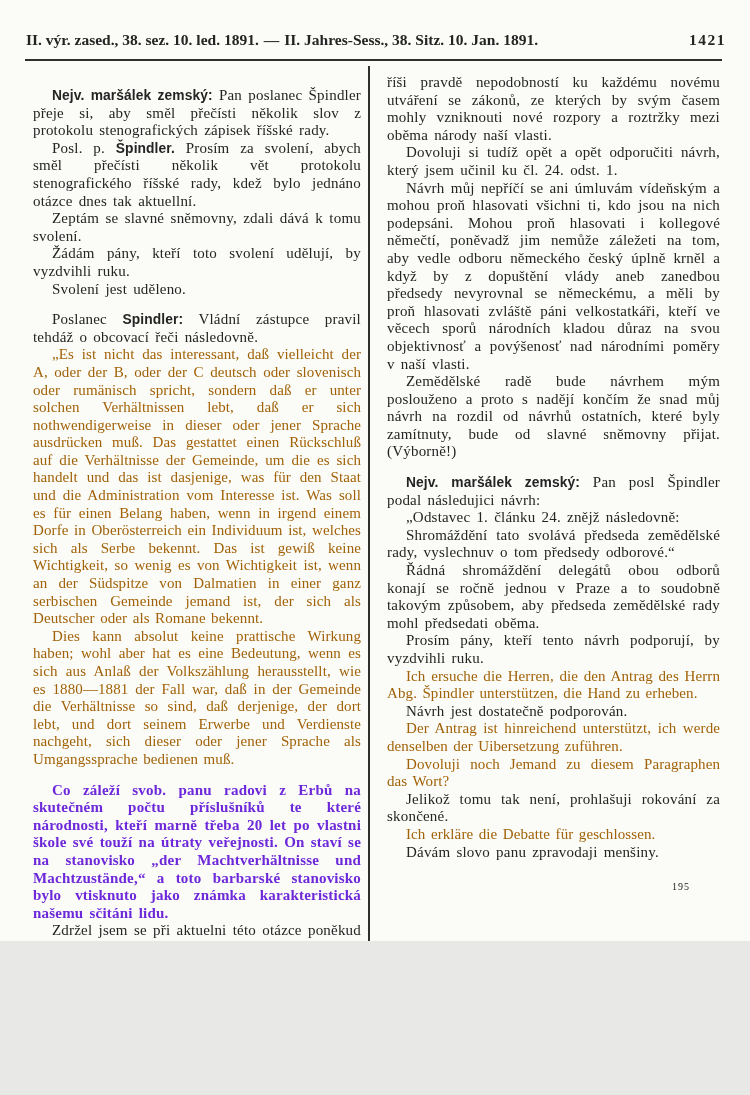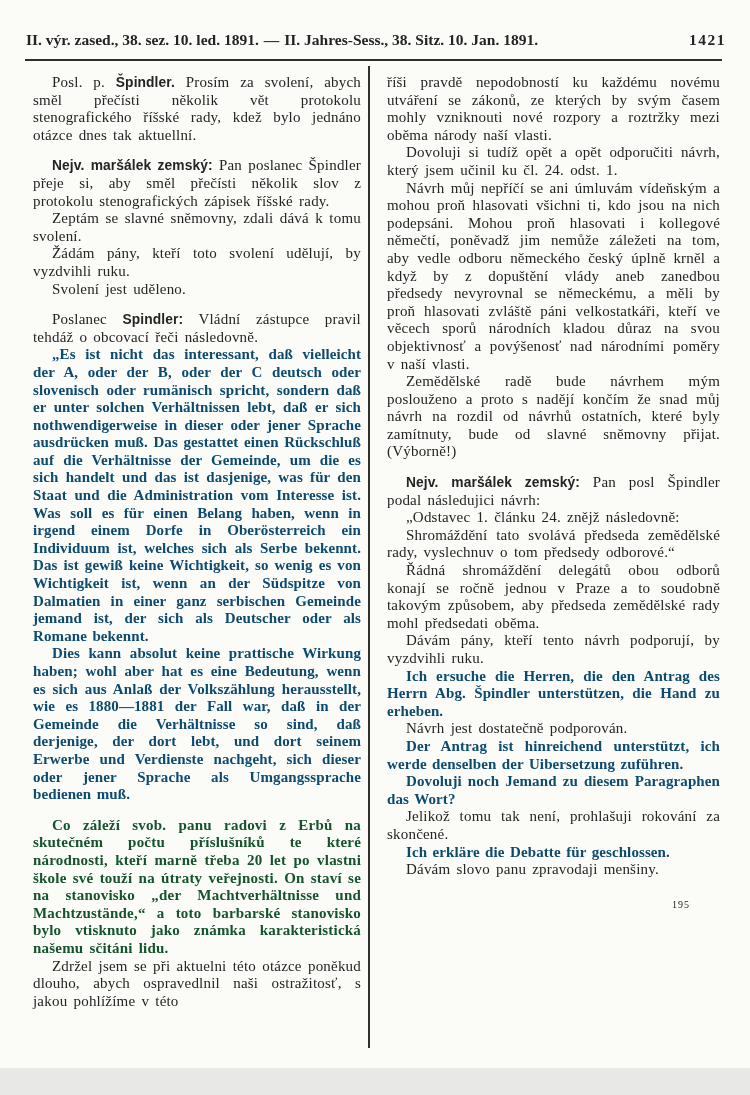--- a/index.html
+++ b/index.html
@@ -1,20 +1,20 @@
 <!DOCTYPE html>
 <html><head>
 <meta charset="utf-8">
 <style>
   html, body { margin: 0; padding: 0; }
   body { background: #e8e8e6; }
   .page {
     position: relative;
     width: 750px;
-    height: 1068px;
+    height: 941px;
     background: #fbfbf8;
     color: #242424;
     font-family: "Liberation Serif", serif;
     overflow: hidden;
     margin: 0 auto;
   }
   .hdr {
     position: absolute;
     top: 31px; left: 26px; right: 24px;
     display: flex;
@@ -49,26 +49,26 @@
     margin: 0;
     text-align: justify;
     font-size: 15px;
     line-height: 17.6px;
     word-spacing: 2.2px;
     letter-spacing: 0.2px;
   }
   .indent { text-indent: 19px; }
   .gap { margin-top: 13px; }
   .fraktur {
-    font-weight: bold;
-    color: #0c4a6e;
+    font-weight: normal;
+    color: #a16207;
     word-spacing: 1.6px;
     letter-spacing: 0.1px;
   }
-  .heavy { font-weight: bold; color: #14532d; }
+  .heavy { font-weight: bold; color: #6d28d9; }
   .lead {
     font-family: "Liberation Sans", sans-serif;
     font-weight: bold;
     font-size: 13.8px;
     letter-spacing: 0.1px;
   }
   .pagenum {
     text-align: right;
     padding-right: 30px;
     margin-top: 20px;
@@ -87,42 +87,42 @@
     </span>
     <span class="hdr-page">1421</span>
   </header>
 
   <div class="rule"></div>
   <div class="divider"></div>
 
   <main class="cols">
 
     <section class="col-left">
+      <p class="para indent gap"><span class="lead">Nejv. maršálek zemský:</span><span> Pan poslanec Špindler přeje si, aby směl přečísti několik slov z protokolu stenografických zápisek říšské rady.</span></p>
       <p class="para indent"><span>Posl. p. </span><span class="lead">Špindler.</span><span> Prosím za svolení, abych směl přečísti několik vět protokolu stenografického říšské rady, kdež bylo jednáno otázce dnes tak aktuellní.</span></p>
-      <p class="para indent gap"><span class="lead">Nejv. maršálek zemský:</span><span> Pan poslanec Špindler přeje si, aby směl přečísti několik slov z protokolu stenografických zápisek říšské rady.</span></p>
       <p class="para indent">Zeptám se slavné sněmovny, zdali dává k tomu svolení.</p>
       <p class="para indent">Žádám pány, kteří toto svolení udělují, by vyzdvihli ruku.</p>
       <p class="para indent">Svolení jest uděleno.</p>
       <p class="para indent gap"><span>Poslanec </span><span class="lead">Spindler:</span><span> Vládní zástupce pravil tehdáž o obcovací řeči následovně.</span></p>
       <p class="para indent fraktur">„Es ist nicht das interessant, daß vielleicht der A, oder der B, oder der C deutsch oder slovenisch oder rumänisch spricht, sondern daß er unter solchen Verhältnissen lebt, daß er sich nothwendigerweise in dieser oder jener Sprache ausdrücken muß. Das gestattet einen Rückschluß auf die Verhältnisse der Gemeinde, um die es sich handelt und das ist dasjenige, was für den Staat und die Administration vom Interesse ist. Was soll es für einen Belang haben, wenn in irgend einem Dorfe in Oberösterreich ein Individuum ist, welches sich als Serbe bekennt. Das ist gewiß keine Wichtigkeit, so wenig es von Wichtigkeit ist, wenn an der Südspitze von Dalmatien in einer ganz serbischen Gemeinde jemand ist, der sich als Deutscher oder als Romane bekennt.</p>
       <p class="para indent fraktur">Dies kann absolut keine prattische Wirkung haben; wohl aber hat es eine Bedeutung, wenn es sich aus Anlaß der Volkszählung herausstellt, wie es 1880—1881 der Fall war, daß in der Gemeinde die Verhältnisse so sind, daß derjenige, der dort lebt, und dort seinem Erwerbe und Verdienste nachgeht, sich dieser oder jener Sprache als Umgangssprache bedienen muß.</p>
       <p class="para indent gap heavy">Co záleží svob. panu radovi z Erbů na skutečném počtu příslušníků te které národnosti, kteří marně třeba 20 let po vlastni škole své touží na útraty veřejnosti. On staví se na stanovisko „der Machtverhältnisse und Machtzustände,“ a toto barbarské stanovisko bylo vtisknuto jako známka karakteristická našemu sčitáni lidu.</p>
       <p class="para indent">Zdržel jsem se při aktuelni této otázce poněkud dlouho, abych ospravedlnil naši ostražitosť, s jakou pohlížíme v této</p>
     </section>
 
     <section class="col-right">
       <p class="para">říši pravdě nepodobností ku každému novému utváření se zákonů, ze kterých by svým časem mohly vzniknouti nové rozpory a roztržky mezi oběma národy naší vlasti.</p>
       <p class="para indent">Dovoluji si tudíž opět a opět odporučiti návrh, který jsem učinil ku čl. 24. odst. 1.</p>
       <p class="para indent">Návrh můj nepříčí se ani úmluvám vídeňským a mohou proň hlasovati všichni ti, kdo jsou na nich podepsáni. Mohou proň hlasovati i kollegové němečtí, poněvadž jim nemůže záležeti na tom, aby vedle odboru německého český úplně krněl a když by z dopuštění vlády aneb zanedbou předsedy nevyrovnal se německému, a měli by proň hlasovati zvláště páni velkostatkáři, kteří ve věcech sporů národních kladou důraz na svou objektivnosť a povýšenosť nad národními poměry v naší vlasti.</p>
       <p class="para indent">Zemědělské radě bude návrhem mým poslouženo a proto s nadějí končím že snad můj návrh na rozdil od návrhů ostatních, které byly zamítnuty, bude od slavné sněmovny přijat. (Výborně!)</p>
       <p class="para indent gap"><span class="lead">Nejv. maršálek zemský:</span><span> Pan posl Špindler podal následujici návrh:</span></p>
       <p class="para indent">„Odstavec 1. článku 24. znějž následovně:</p>
       <p class="para indent">Shromáždění tato svolává předseda zemědělské rady, vyslechnuv o tom předsedy odborové.“</p>
       <p class="para indent">Řádná shromáždění delegátů obou odborů konají se ročně jednou v Praze a to soudobně takovým způsobem, aby předseda zemědělské rady mohl předsedati oběma.</p>
-      <p class="para indent">Dávám pány, kteří tento návrh podporují, by vyzdvihli ruku.</p>
+      <p class="para indent">Prosím pány, kteří tento návrh podporují, by vyzdvihli ruku.</p>
       <p class="para indent fraktur">Ich ersuche die Herren, die den Antrag des Herrn Abg. Špindler unterstützen, die Hand zu erheben.</p>
       <p class="para indent">Návrh jest dostatečně podporován.</p>
       <p class="para indent fraktur">Der Antrag ist hinreichend unterstützt, ich werde denselben der Uibersetzung zuführen.</p>
       <p class="para indent fraktur">Dovoluji noch Jemand zu diesem Paragraphen das Wort?</p>
       <p class="para indent">Jelikož tomu tak není, prohlašuji rokování za skončené.</p>
       <p class="para indent fraktur">Ich erkläre die Debatte für geschlossen.</p>
       <p class="para indent">Dávám slovo panu zpravodaji menšiny.</p>
       <div class="pagenum">195</div>
     </section>
 

